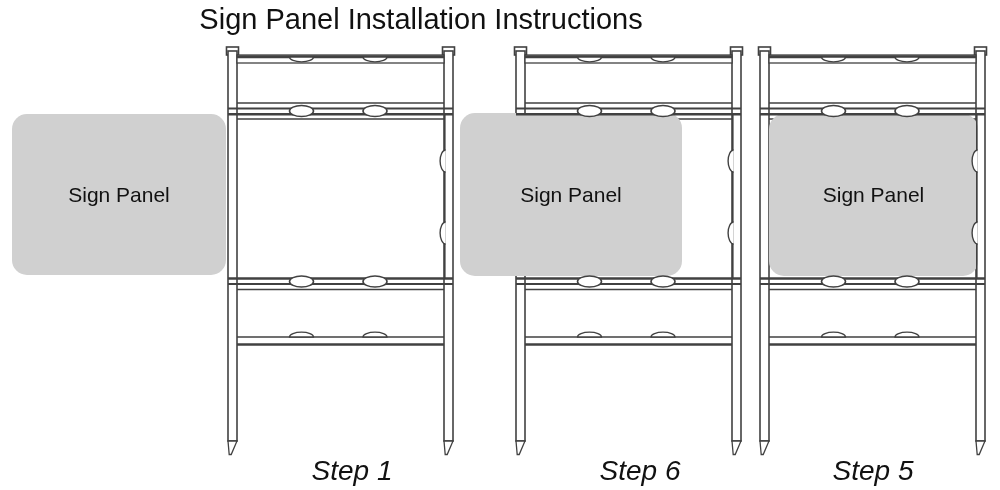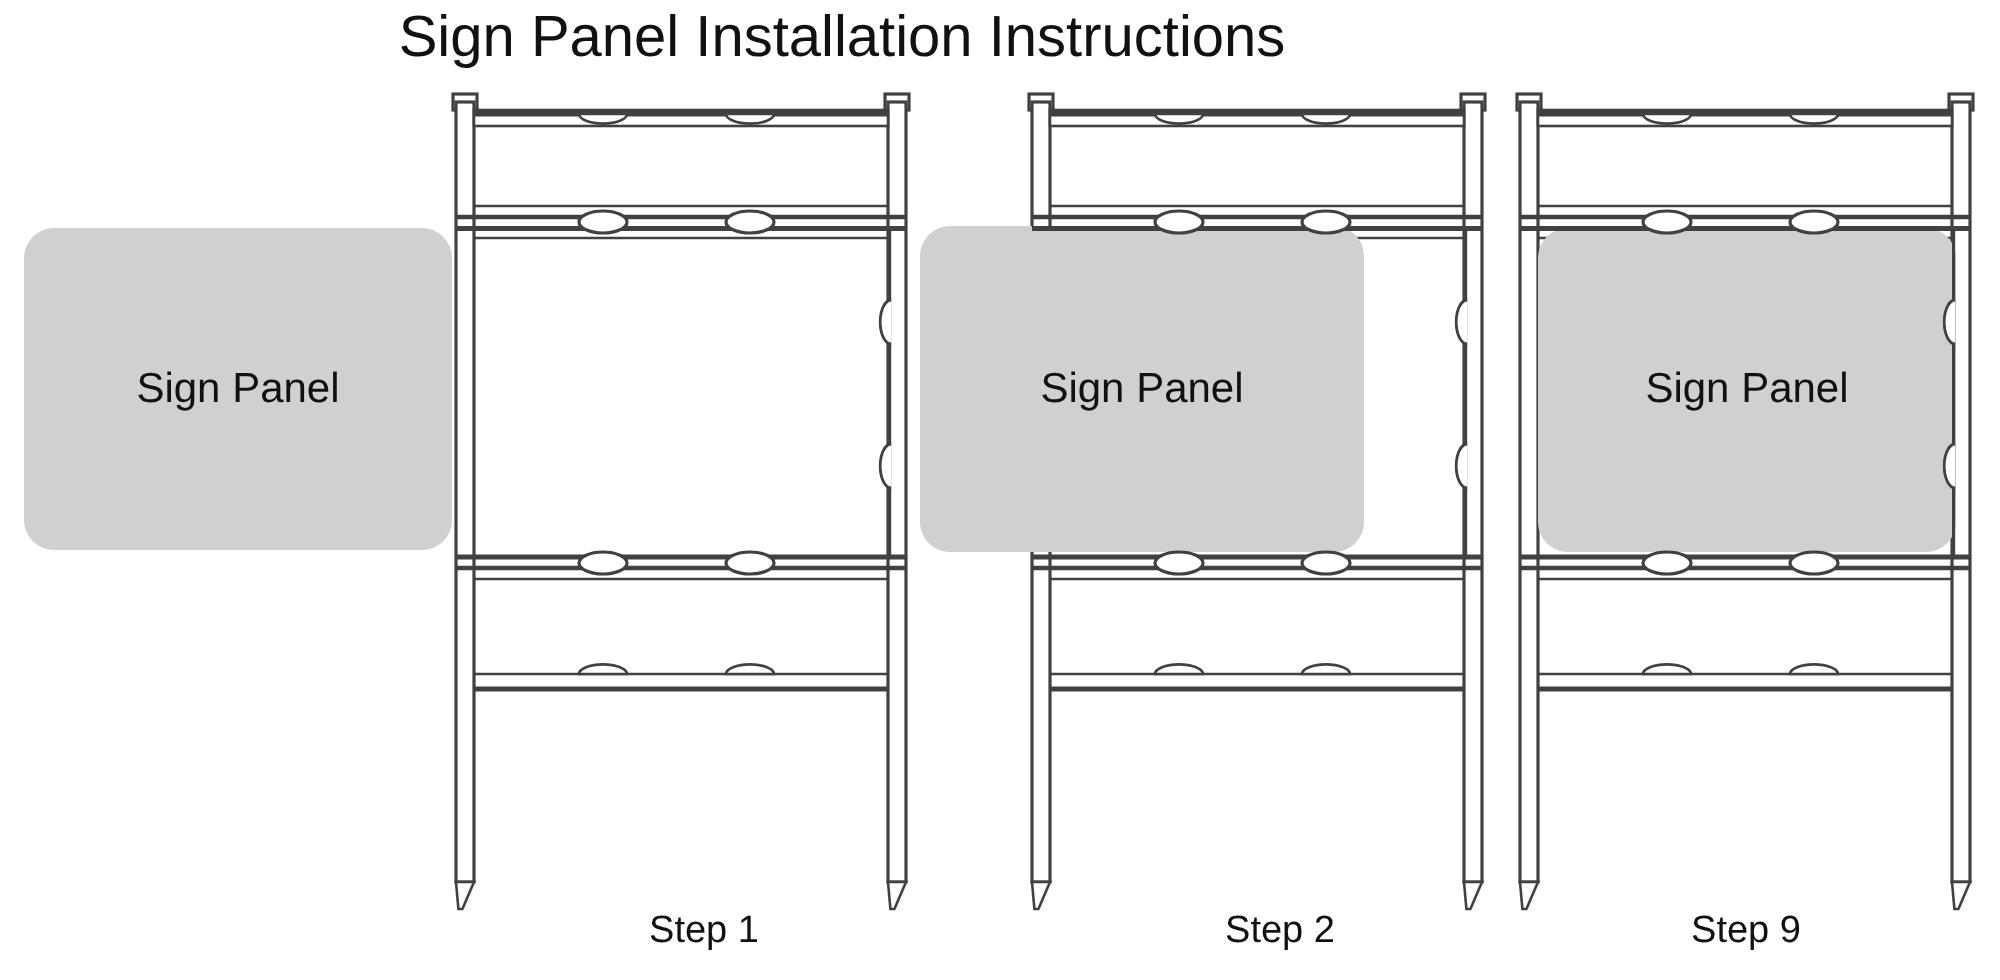--- a/index.html
+++ b/index.html
@@ -24,21 +24,21 @@
   .panel{
     position:absolute;z-index:2;background:var(--panel_fill);
     border-radius:15px;display:flex;align-items:center;justify-content:center;
   }
   .panel span{font-size:21px;color:var(--text);}
   #panel-1{left:12px;top:114px;width:214px;height:161px;}
   #panel-2{left:460px;top:113px;width:222px;height:163px;}
   #panel-3{left:769px;top:114px;width:209px;height:162px;}
   .step-label{
     position:absolute;top:455px;transform:translateX(-50%);
-    font-size:19px;color:var(--text);z-index:4;white-space:nowrap;
+    font-size:28px;color:var(--text);z-index:4;white-space:nowrap;font-style:italic;
   }
   #step-label-1{left:352px;}
   #step-label-2{left:640px;}
   #step-label-3{left:873px;}
   
   .s{stroke:var(--line);stroke-linecap:butt;}
   .f-white{fill:#ffffff;}
   .w13{stroke-width:1.3px;}
   .w14{stroke-width:1.4px;}
   .w16{stroke-width:1.6px;}
@@ -113,16 +113,16 @@
     <span>Sign Panel</span>
   </div>
 
   <svg id="front-layer" class="layer" width="1000" height="490">
     <use href="#frame-front" x="228" y="47"></use>
     <use href="#frame-front" x="516" y="47"></use>
     <use href="#frame-front" x="760" y="47"></use>
   </svg>
 
   <div id="step-label-1" class="step-label">Step 1</div>
-  <div id="step-label-2" class="step-label">Step 2</div>
-  <div id="step-label-3" class="step-label">Step 9</div>
+  <div id="step-label-2" class="step-label">Step 6</div>
+  <div id="step-label-3" class="step-label">Step 5</div>
 
 </div>
 
 </body></html>

